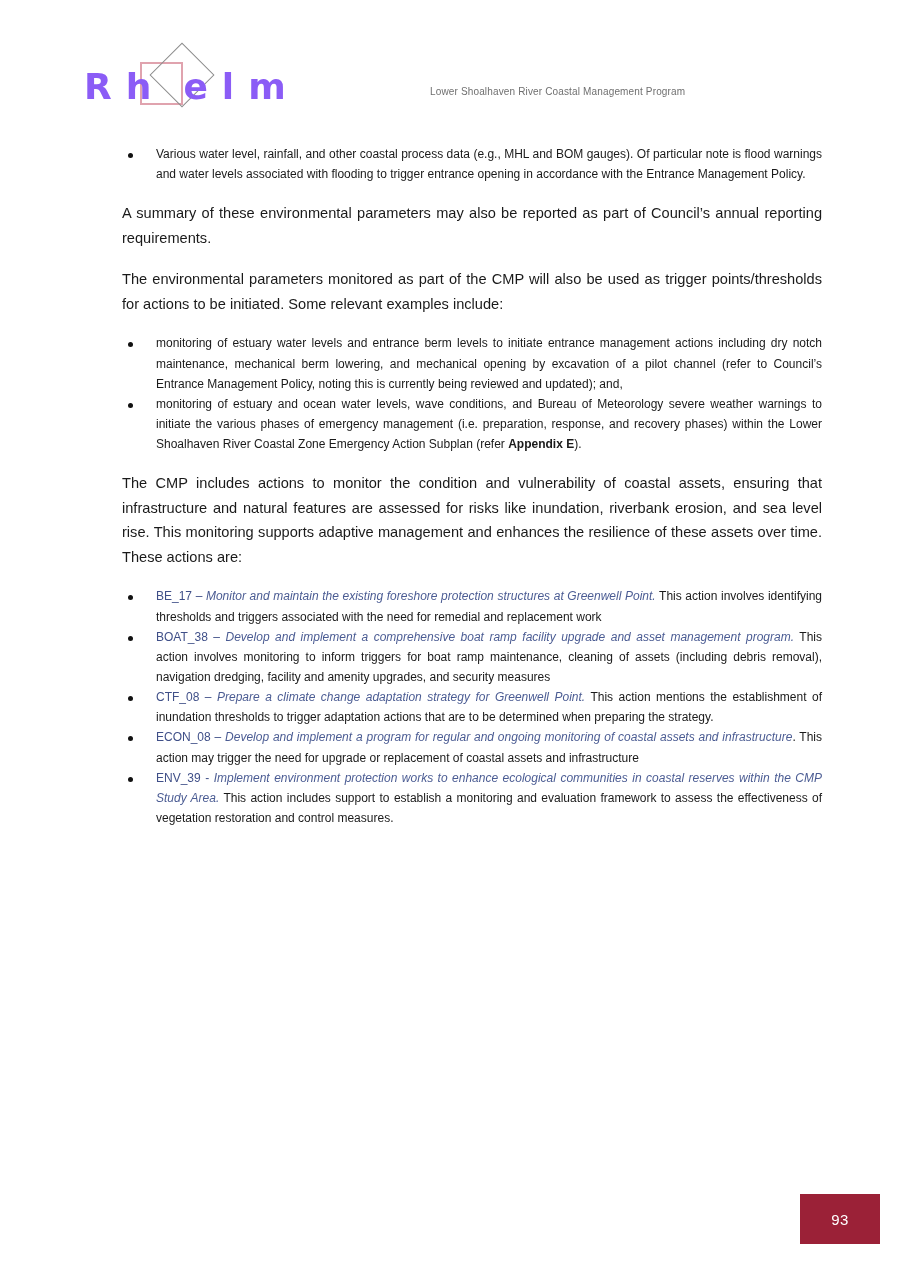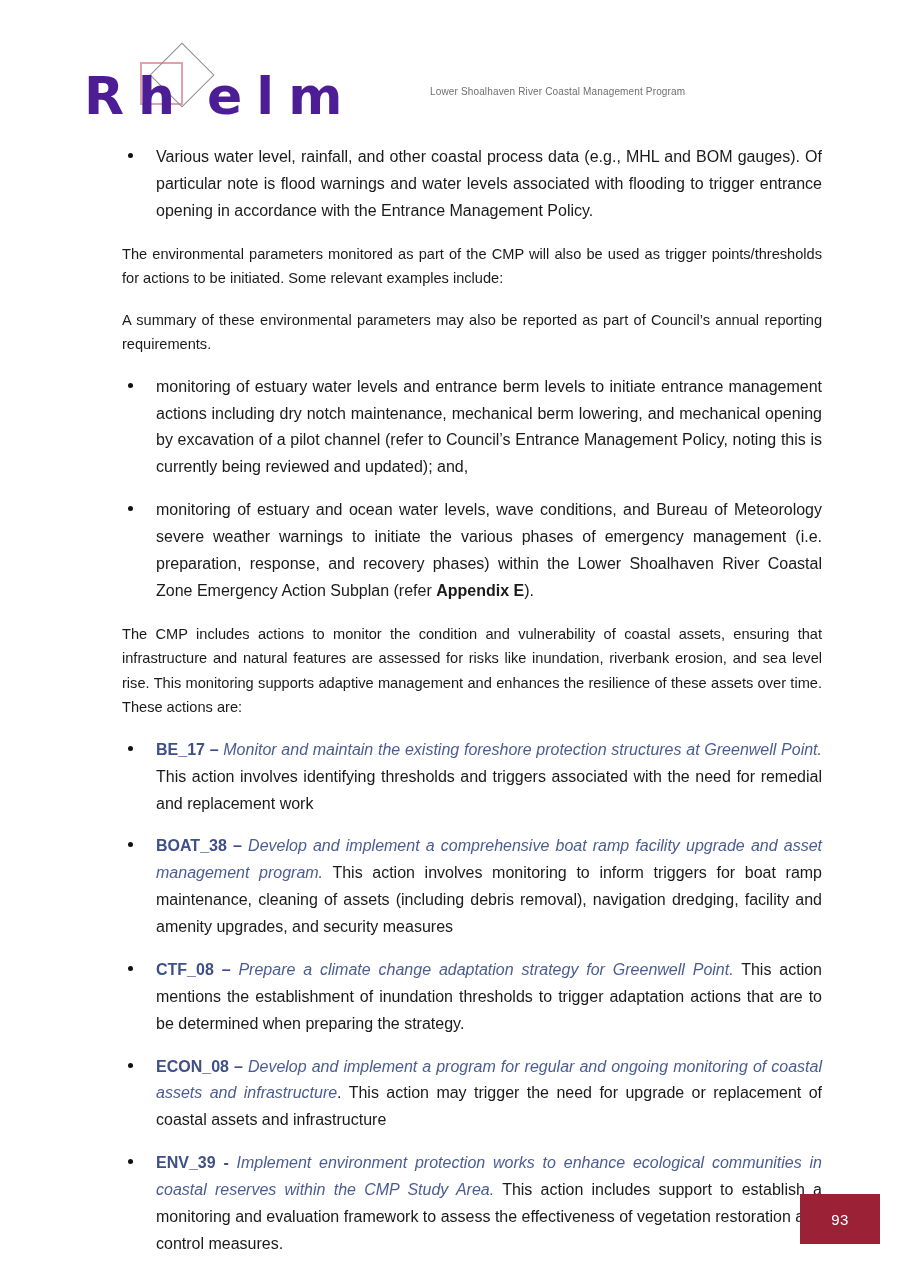--- a/index.html
+++ b/index.html
@@ -48,23 +48,23 @@
     height: 46px;
     border: 1.6px solid #8d8d8d;
     box-sizing: border-box;
     transform: rotate(45deg);
   }
   .logo-word {
     position: absolute;
     left: 0;
     top: 14px;
     font-family: "DejaVu Sans", sans-serif;
-    font-size: 52px;
+    font-size: 36px;
     font-weight: bold;
-    color: #4c1d95;
+    color: #8b5cf6;
     letter-spacing: 1px;
     white-space: nowrap;
   }
   .logo-word .sp { display: inline-block; width: 13px; }
   .logo-word .sp-wide { display: inline-block; width: 31px; }
 
   .header-title {
     position: absolute;
     left: 430px;
     top: 86px;
@@ -91,40 +91,40 @@
   }
 
   ul.bullets {
     list-style: none;
     margin: 0 0 17px 0;
     padding: 0;
   }
   ul.bullets li {
     position: relative;
     padding-left: 34px;
-    font-size: 16px;
+    font-size: 12px;
     line-height: 1.68;
     text-align: justify;
     color: #1a1a1a;
     margin-bottom: 0px;
   }
   ul.bullets li::before {
     content: "";
     position: absolute;
     left: 6px;
     top: 9px;
     width: 5px;
     height: 5px;
     border-radius: 50%;
     background: #111111;
   }
-  ul.bullets li + li { margin-top: 16px; }
+  ul.bullets li + li { margin-top: 0px; }
 
   .b { font-weight: bold; }
-  .code { font-weight: bold; color: #3f4f88; }
+  .code { font-weight: normal; color: #3f4f88; }
   .desc { font-style: italic; color: #4b5c93; }
 
   
   .page-number-box {
     position: absolute;
     left: 800px;
     top: 1194px;
     width: 80px;
     height: 50px;
     background: #9b2137;
@@ -150,23 +150,23 @@
 </div>
 
 <div class="header-title">Lower Shoalhaven River Coastal Management Program</div>
 
 <div class="content">
 
   <ul class="bullets">
     <li>Various water level, rainfall, and other coastal process data (e.g., MHL and BOM gauges). Of particular note is flood warnings and water levels associated with flooding to trigger entrance opening in accordance with the Entrance Management Policy.</li>
   </ul>
 
+  <p class="para">A summary of these environmental parameters may also be reported as part of Council’s annual reporting requirements.</p>
+
   <p class="para">The environmental parameters monitored as part of the CMP will also be used as trigger points/thresholds for actions to be initiated. Some relevant examples include:</p>
-
-  <p class="para">A summary of these environmental parameters may also be reported as part of Council’s annual reporting requirements.</p>
 
   <ul class="bullets">
     <li>monitoring of estuary water levels and entrance berm levels to initiate entrance management actions including dry notch maintenance, mechanical berm lowering, and mechanical opening by excavation of a pilot channel (refer to Council’s Entrance Management Policy, noting this is currently being reviewed and updated); and,</li>
     <li><span>monitoring of estuary and ocean water levels, wave conditions, and Bureau of Meteorology severe weather warnings to initiate the various phases of emergency management (i.e. preparation, response, and recovery phases) within the Lower Shoalhaven River Coastal Zone Emergency Action Subplan (refer </span><span class="b">Appendix E</span><span>).</span></li>
   </ul>
 
   <p class="para">The CMP includes actions to monitor the condition and vulnerability of coastal assets, ensuring that infrastructure and natural features are assessed for risks like inundation, riverbank erosion, and sea level rise. This monitoring supports adaptive management and enhances the resilience of these assets over time. These actions are:</p>
 
   <ul class="bullets">
     <li><span class="code">BE_17</span><span class="code"> – </span><span class="desc">Monitor and maintain the existing foreshore protection structures at Greenwell Point.</span><span> This action involves identifying thresholds and triggers associated with the need for remedial and replacement work</span></li>

